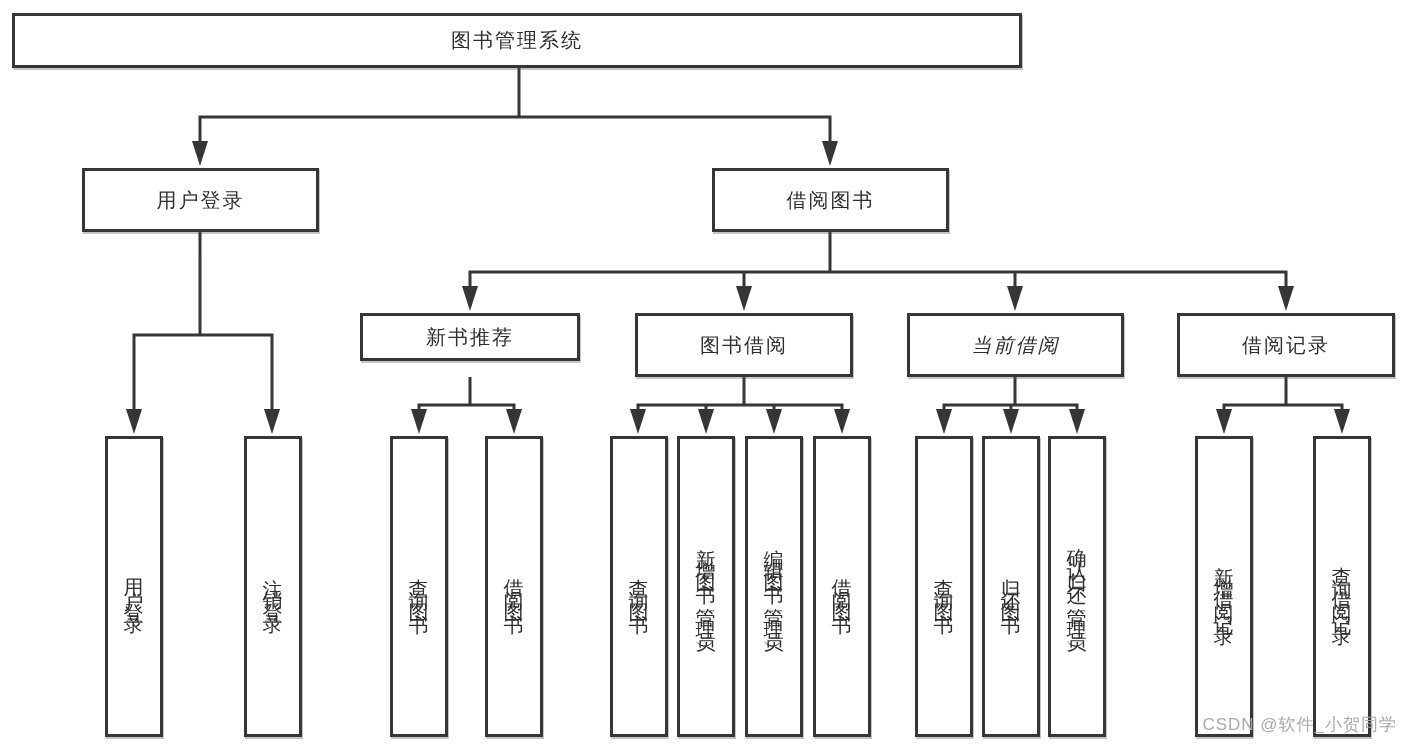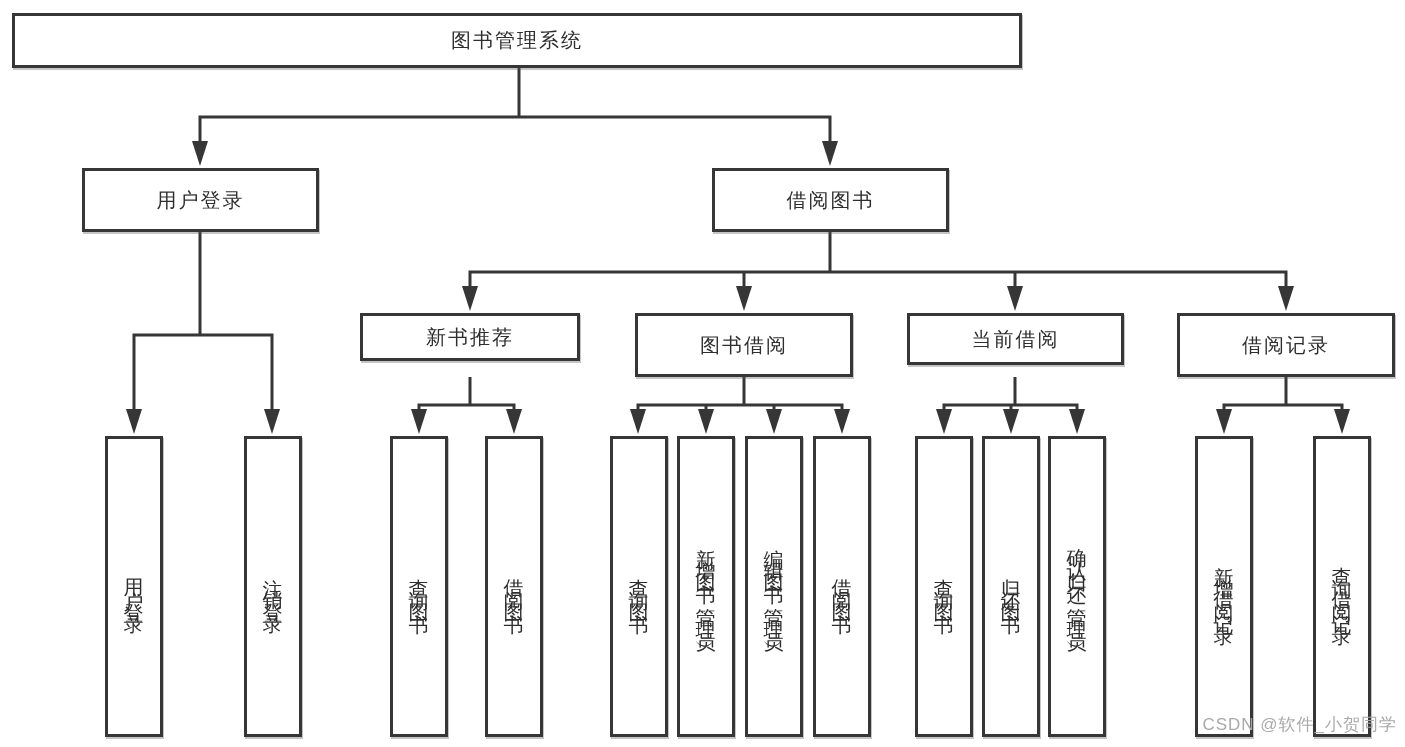--- a/index.html
+++ b/index.html
@@ -114,21 +114,21 @@
   <div class="box" style="left:712px; top:168px; width:237px; height:64px;">
     <span>借阅图书</span>
   </div>
 
   <div class="box" style="left:360px; top:313px; width:220px; height:48px;">
     <span>新书推荐</span>
   </div>
   <div class="box" style="left:635px; top:313px; width:218px; height:64px;align-items:center;">
     <span>图书借阅</span>
   </div>
-  <div class="box" style="left:907px; top:313px; width:217px; height:52px;">
+  <div class="box" style="left:907px; top:313px; width:217px; height:64px;font-style:italic;">
     <span>当前借阅</span>
   </div>
   <div class="box" style="left:1177px; top:313px; width:218px; height:64px;">
     <span>借阅记录</span>
   </div>
 
   <div class="box" style="left:105px; top:436px; width:58px; height:301px;">
     <span class="vlabel">用户登录</span>
   </div>
   <div class="box" style="left:244px; top:436px; width:58px; height:301px;">

